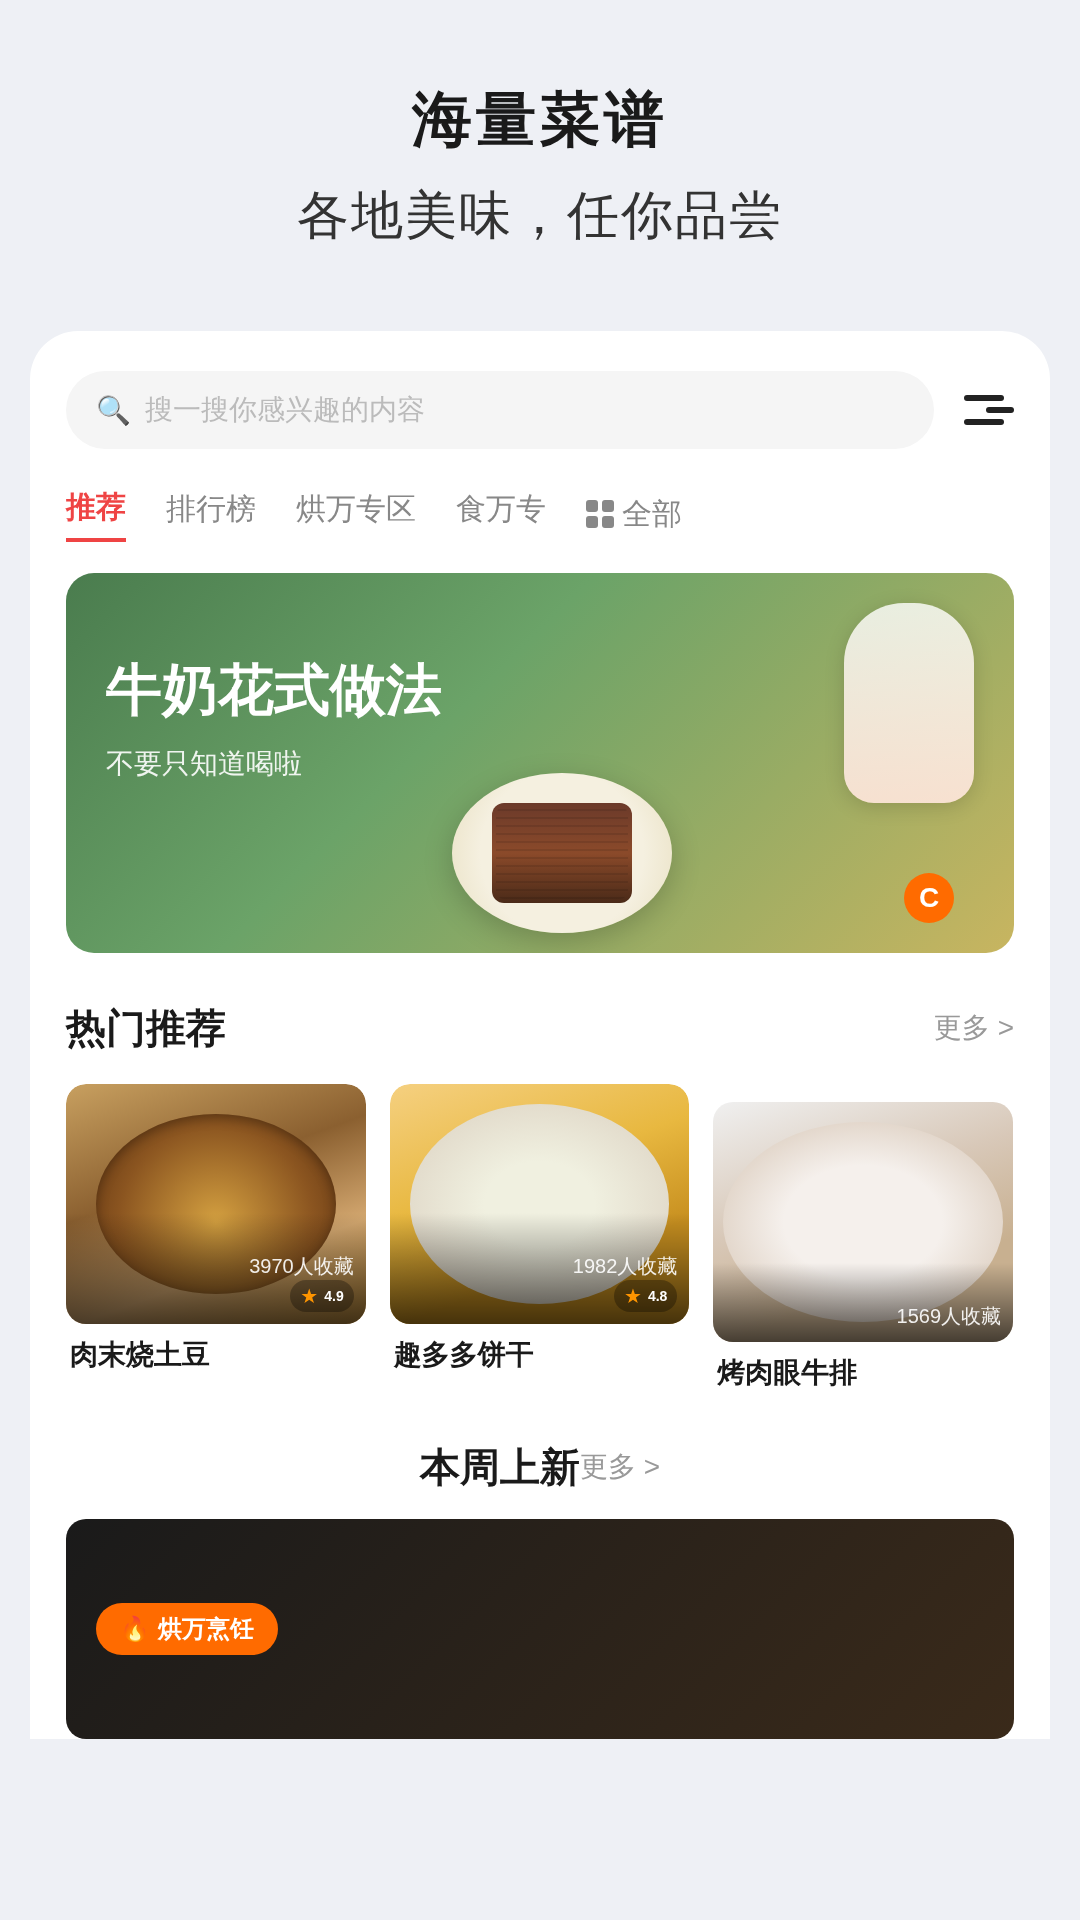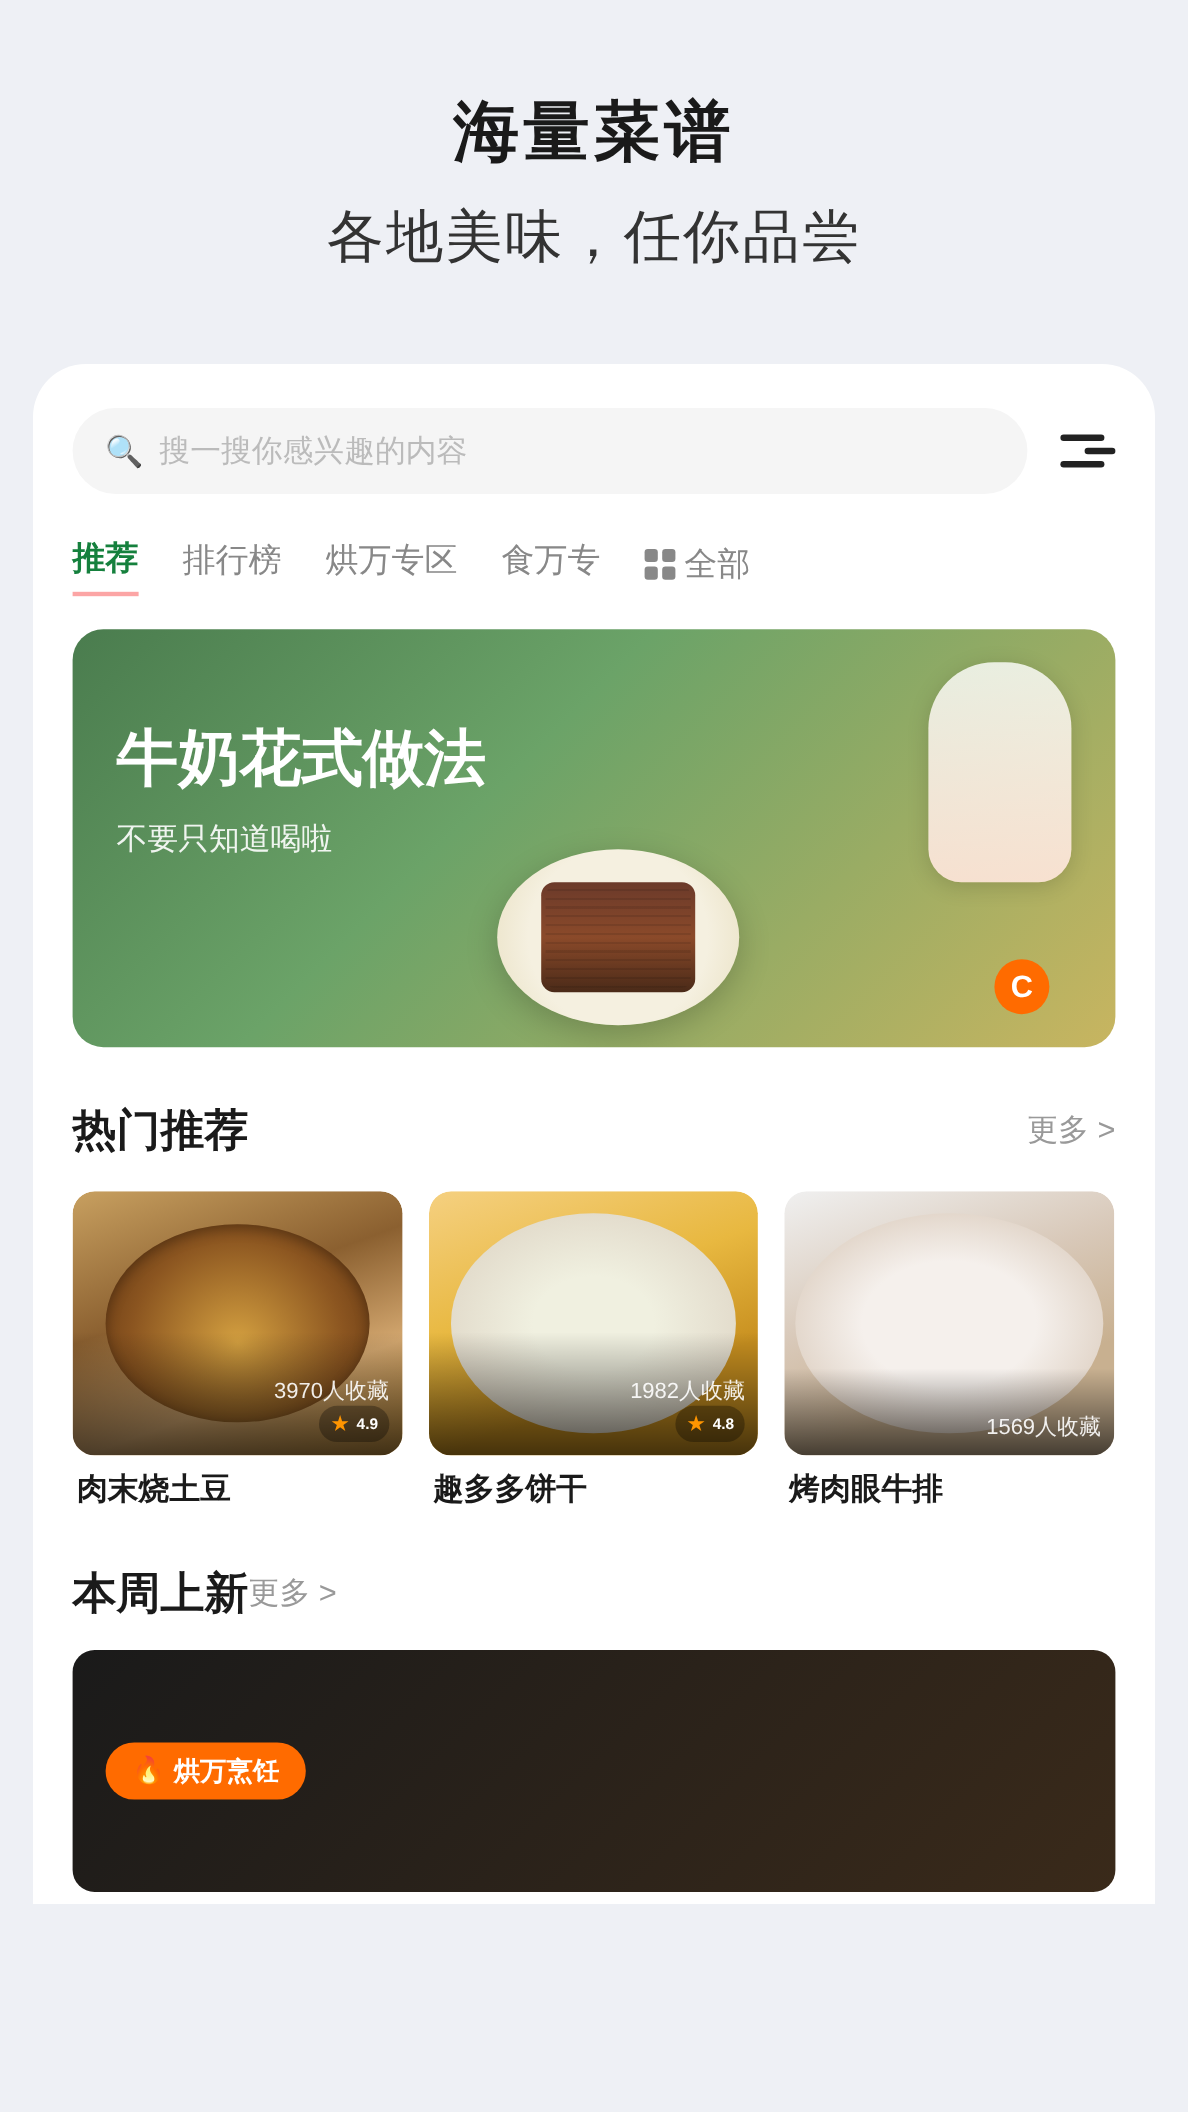--- a/index.html
+++ b/index.html
@@ -84,23 +84,23 @@
       gap: 40px;
       margin-bottom: 28px;
     }
     .nav-tab {
       font-size: 30px;
       color: #888;
       padding-bottom: 10px;
       cursor: pointer;
     }
     .nav-tab.active {
-      color: #15803d;
+      color: #ef4444;
       font-weight: 700;
-      border-bottom: 4px solid #fca5a5;
+      border-bottom: 4px solid #ef4444;
     }
     .nav-tab-icon {
       display: inline-flex;
       align-items: center;
       gap: 8px;
     }
     .grid-icon {
       display: inline-grid;
       grid-template-columns: 1fr 1fr;
       gap: 4px;
@@ -227,20 +227,21 @@
       overflow: hidden;
     }
     .food-card-1 {
       background: linear-gradient(160deg, #c8a060 0%, #8b6030 40%, #d4a870 70%, #b8883a 100%);
     }
     .food-card-2 {
       background: linear-gradient(160deg, #f5d080 0%, #e8b840 40%, #c89020 70%);
     }
     .food-card-3 {
       background: linear-gradient(160deg, #f0f0f0 0%, #d8c8b8 40%, #c8b090 70%);
+      margin-top: 18px;
     }
     
     .food-card-1::before {
       content: '';
       position: absolute;
       top: 30px; left: 30px; right: 30px; bottom: 30px;
       background: radial-gradient(circle at 50% 60%, #d4a040 0%, #8b5520 60%, #5a3010 100%);
       border-radius: 50%;
       box-shadow: inset 0 4px 12px rgba(0,0,0,0.3);
     }
@@ -294,21 +295,21 @@
       font-weight: 700;
       color: #1a1a1a;
       padding: 12px 4px 0;
     }
 
     .new-section {
       margin-top: 8px;
     }
     .new-section-header {
       display: flex;
-      justify-content: flex-start;
+      justify-content: center;
       align-items: center;
       margin-bottom: 24px;
     }
     .new-banner {
       border-radius: 20px;
       overflow: hidden;
       height: 220px;
       background: linear-gradient(135deg, #1a1a1a 0%, #3a2a1a 100%);
       position: relative;
       display: flex;

